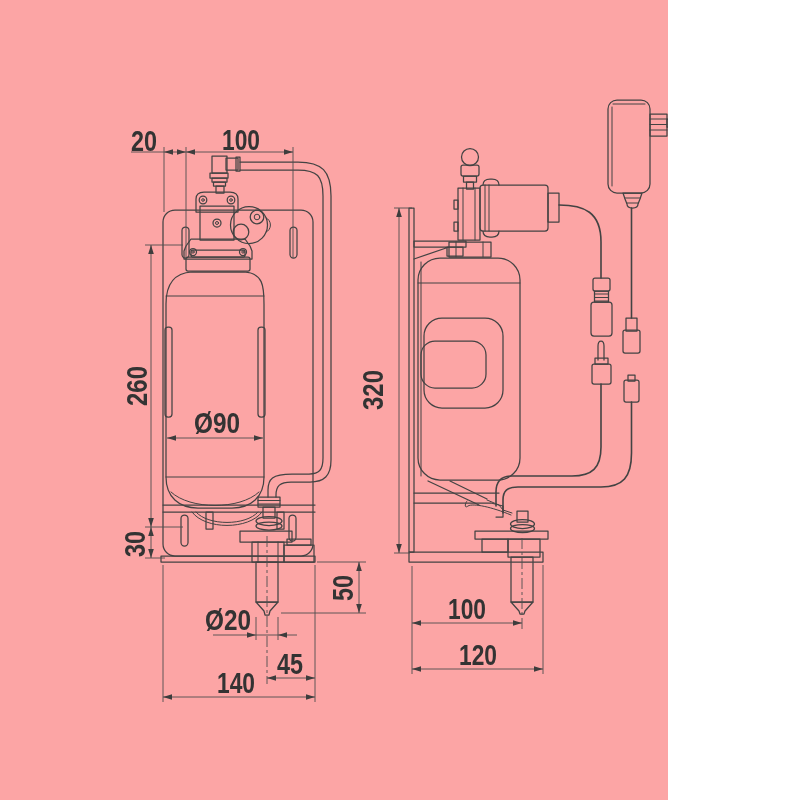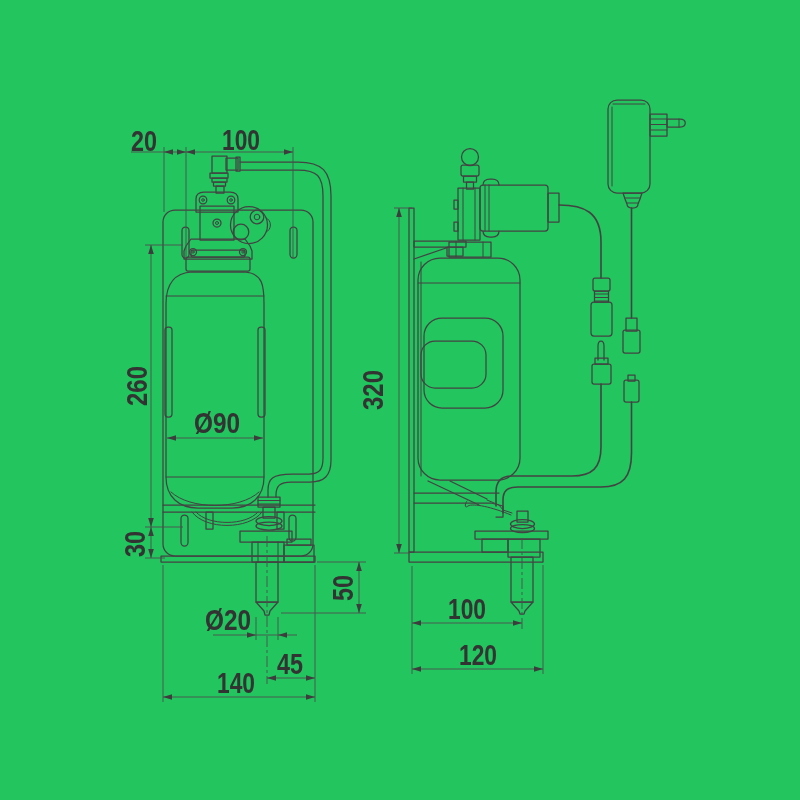--- a/index.html
+++ b/index.html
@@ -1,16 +1,16 @@
 <!DOCTYPE html>
 <html><head>
 <meta charset="utf-8">
 <style>
   html,body{margin:0;padding:0;background:#ffffff;}
-  .canvas{width:800px;height:800px;background:#22c55e;position:relative;overflow:hidden;}
+  .canvas{width:668px;height:800px;background:#fca5a5;position:relative;overflow:hidden;}
   svg{display:block;}
   .part{fill:none;stroke:#434343;stroke-width:1.25;stroke-linejoin:round;stroke-linecap:round;}
   .thin{stroke-width:1;}
   .cable{fill:none;stroke:#434343;stroke-width:1.6;stroke-linecap:round;}
   .dim{fill:none;stroke:#4f4f4f;stroke-width:0.9;}
   .arr{fill:#3d3d3d;stroke:none;}
   .cl{fill:none;stroke:#4f4f4f;stroke-width:0.9;stroke-dasharray:11 3 3 3;}
   text.dimtxt{font-family:"Liberation Sans","DejaVu Sans",sans-serif;font-size:30px;font-weight:600;fill:#333333;}
 </style>
 </head>

